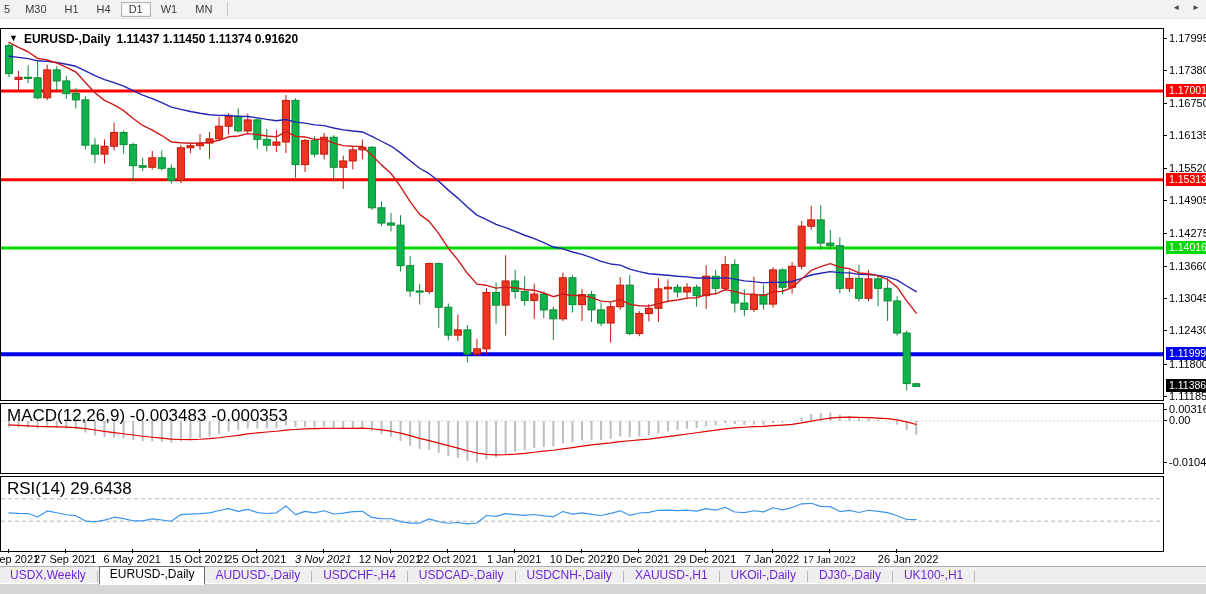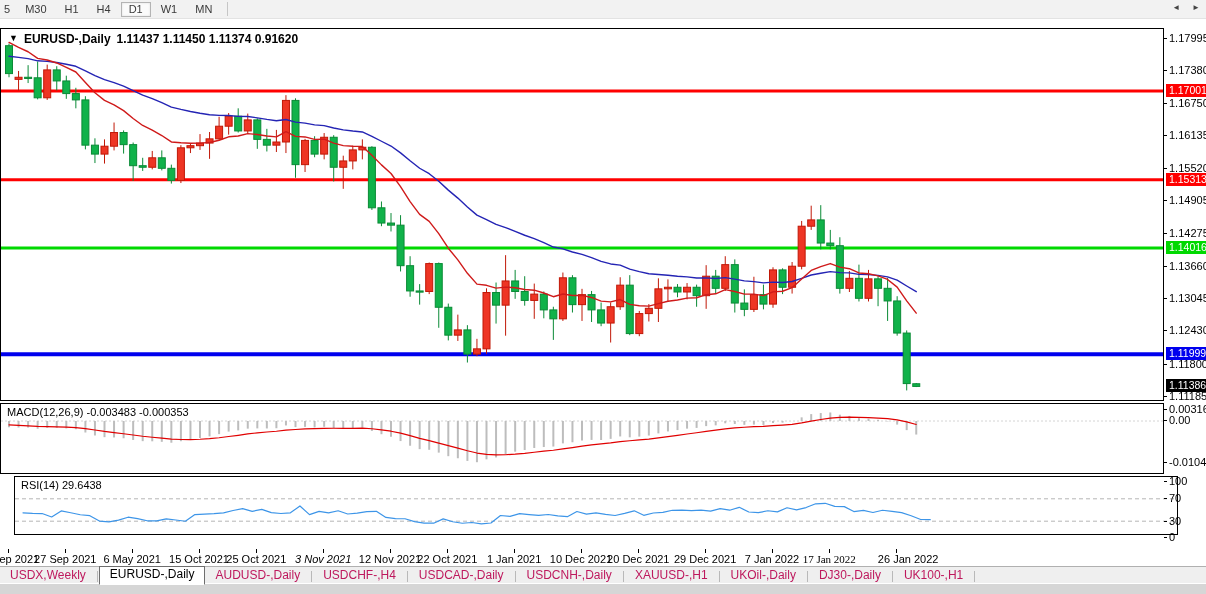--- a/index.html
+++ b/index.html
@@ -12,24 +12,24 @@
   .tf-btn{font-size:11px;color:#3a3a3a;padding:0 7px;margin:0 1px;border:1px solid transparent;
           height:13px;line-height:13px;cursor:default;}
   .tf-btn.cut{padding:1px 4px 1px 2px;}
   .tf-btn.active{background:#fbfbfb;border:1px solid #b4b4b4;box-shadow:inset 0 0 2px #d8d8d8;}
   .tb-sep{width:1px;height:14px;background:#c6c6c6;margin:0 6px;}
 
   
   .panel{position:absolute;left:0;background:#fff;border:1px solid #000;box-sizing:border-box;}
   #main-panel{top:28px;width:1164px;height:373px;}
   #macd-panel{top:403px;width:1164px;height:71px;}
-  #rsi-panel{top:476px;width:1164px;height:59px;margin-left:14px;}
+  #rsi-panel{top:476px;width:1164px;height:76px;}
   .panel svg{position:absolute;left:0;top:0;}
 
-  .ind-label{position:absolute;left:6px;top:2px;font-size:11px;color:#000;white-space:pre;z-index:3;}
+  .ind-label{position:absolute;left:6px;top:2px;font-size:17px;color:#000;white-space:pre;z-index:3;}
   #chart-title{position:absolute;left:8px;top:3px;font-size:12px;font-weight:bold;color:#000;
                display:flex;align-items:center;gap:6px;z-index:3;}
   #chart-title .tri{font-size:9px;position:relative;top:-1px;}
 
   
   #price-axis{position:absolute;left:1164px;top:28px;width:42px;height:373px;}
   #macd-axis{position:absolute;left:1164px;top:403px;width:42px;height:71px;}
   #rsi-axis{position:absolute;left:1164px;top:476px;width:42px;height:73px;}
   .ax-label{position:absolute;left:5px;font-size:11px;color:#000;white-space:nowrap;}
   .ax-tick{position:absolute;left:0;width:3px;height:1px;background:#000;}
@@ -37,21 +37,21 @@
          color:#fff;white-space:nowrap;z-index:2;}
 
   
   #date-axis{position:absolute;left:0;top:549px;width:1164px;height:17px;}
   .d-tick{position:absolute;top:0;width:1px;height:4px;background:#000;}
   .d-label{position:absolute;top:4px;font-size:11px;color:#000;white-space:nowrap;transform:translateX(-50%);}
 
   
   #tabbar{position:absolute;left:0;top:566px;width:1206px;height:17px;background:#efefef;
           border-top:1px solid #b0b0b0;display:flex;align-items:flex-end;}
-  .tab{font-size:12px;color:#be185d;padding:1px 10px 2px 10px;height:13px;line-height:13px;
+  .tab{font-size:12px;color:#6d28d9;padding:1px 10px 2px 10px;height:13px;line-height:13px;
        cursor:default;white-space:nowrap;}
   .tab.active{background:#fff;color:#000;border:1px solid #6e6e6e;border-bottom:1px solid #fff;
               height:14px;margin-bottom:-1px;z-index:2;}
   .tab-sep{width:1px;height:11px;background:#b9b9b9;margin:0 1px 2px 1px;align-self:flex-end;}
   #tab-arrows{position:absolute;right:6px;top:3px;display:flex;gap:12px;font-size:8px;color:#444;}
   #tab-arrows span{cursor:default;}
 
   #bottom-strip{position:absolute;left:0;top:583px;width:1206px;height:11px;background:#d6d6d6;
                 border-top:1px solid #ffffff;}
 </style>
@@ -424,30 +424,20 @@
       <div class="badge" style="top: 351.421px; background: rgb(0, 0, 0);">1.11386</div>
     </div>
   <div id="macd-axis">
       <div class="ax-tick" style="top: 6px;"></div>
       <div class="ax-label" style="top: 0px;">0.003165</div>
       <div class="ax-tick" style="top: 17px;"></div>
       <div class="ax-label" style="top: 11px;">0.00</div>
       <div class="ax-tick" style="top: 59px;"></div>
       <div class="ax-label" style="top: 53px;">-0.01043</div>
     </div>
-  <div id="rsi-axis">
-      <div class="ax-tick" style="top: 5px;"></div>
-      <div class="ax-label" style="top: -1px;">100</div>
-      <div class="ax-tick" style="top: 22px;"></div>
-      <div class="ax-label" style="top: 16px;">70</div>
-      <div class="ax-tick" style="top: 45px;"></div>
-      <div class="ax-label" style="top: 39px;">30</div>
-      <div class="ax-tick" style="top: 61px;"></div>
-      <div class="ax-label" style="top: 55px;">0</div>
-    </div>
   <div id="date-axis">
       <div class="d-tick" style="left: 8px;"></div>
       <div class="d-label" style="left: 8px;">17 Sep 2021</div>
       <div class="d-tick" style="left: 65.3px;"></div>
       <div class="d-label" style="left: 65.3px;">27 Sep 2021</div>
       <div class="d-tick" style="left: 132.15px;"></div>
       <div class="d-label" style="left: 132.15px;">6 May 2021</div>
       <div class="d-tick" style="left: 199px;"></div>
       <div class="d-label" style="left: 199px;">15 Oct 2021</div>
       <div class="d-tick" style="left: 256.3px;"></div>

